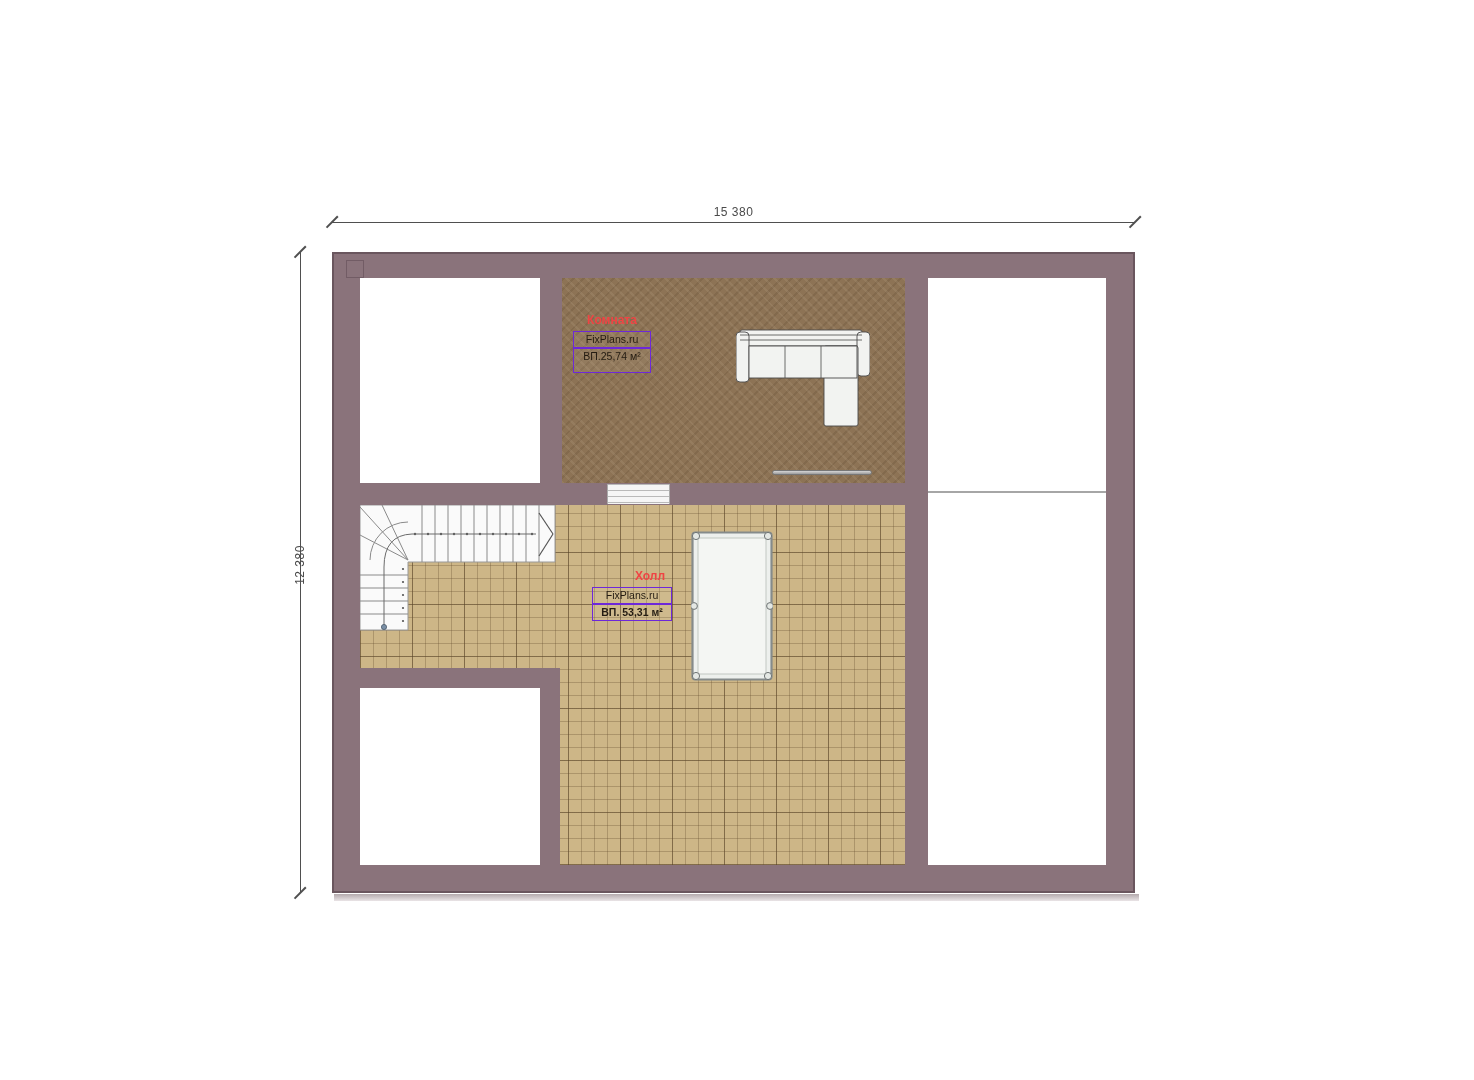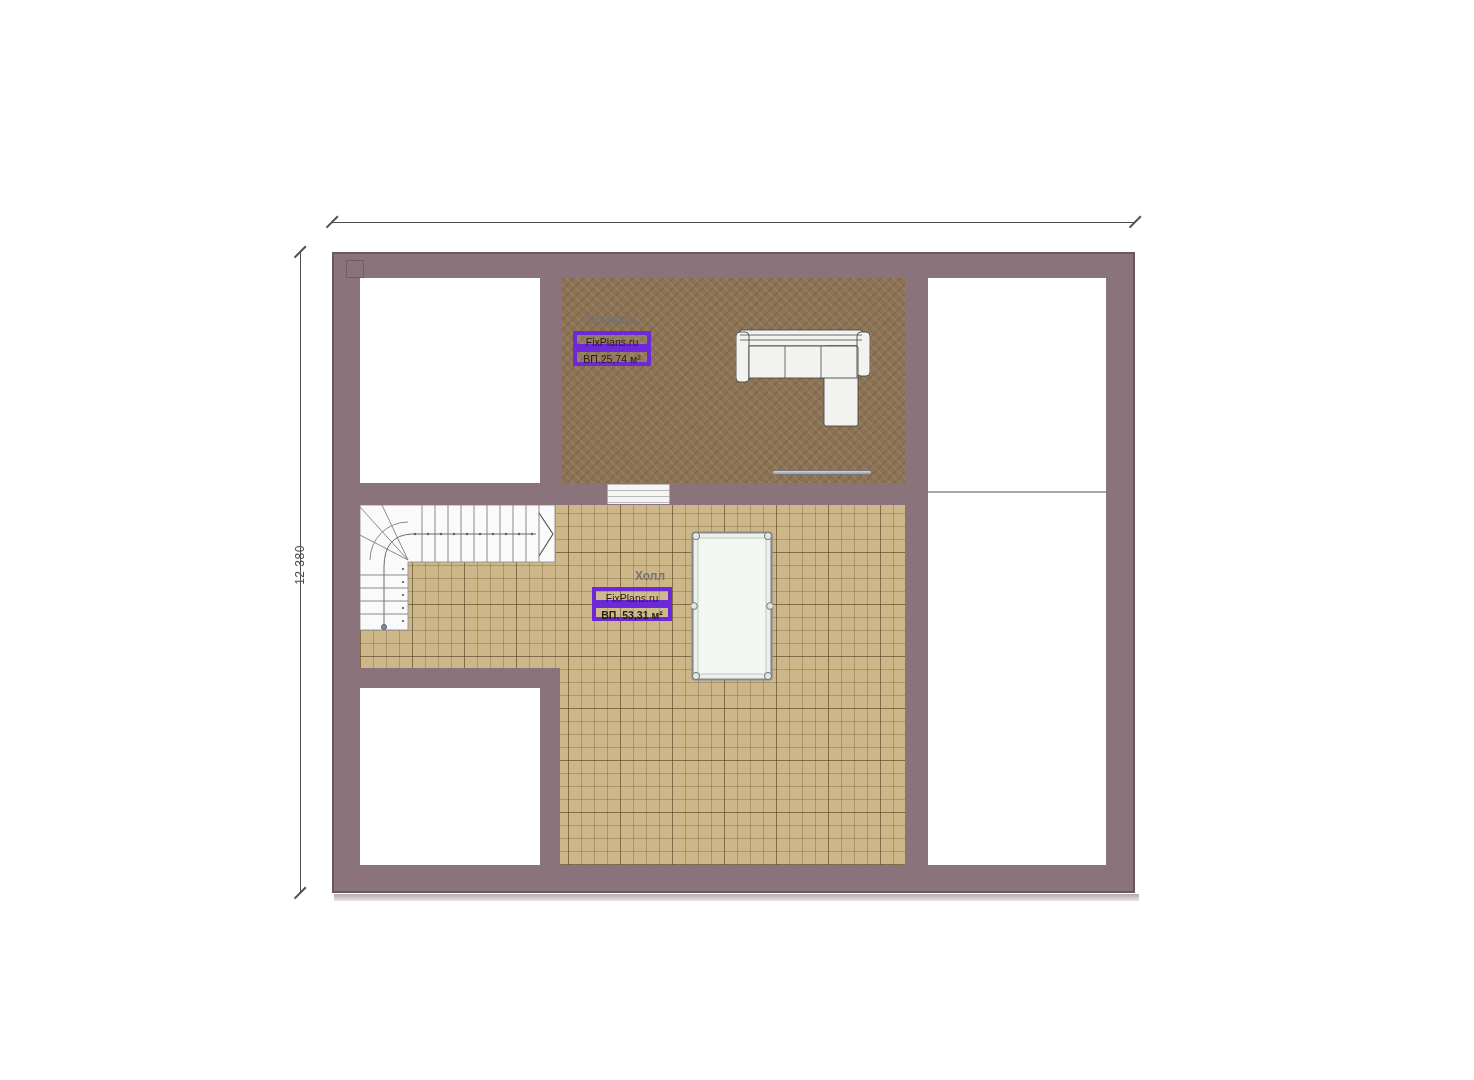--- a/index.html
+++ b/index.html
@@ -44,43 +44,44 @@
     background-color:#cdb687;
     background-image:
       repeating-linear-gradient(0deg, rgba(95,72,42,0.30) 0 1px, transparent 1px 13px),
       repeating-linear-gradient(90deg, rgba(95,72,42,0.30) 0 1px, transparent 1px 13px),
       repeating-linear-gradient(0deg, rgba(72,52,28,0.45) 0 1px, transparent 1px 52px),
       repeating-linear-gradient(90deg, rgba(72,52,28,0.45) 0 1px, transparent 1px 52px);
   }
   .white-room{background:#ffffff;}
 
   
-  .room-name{font-size:12px;font-weight:bold;color:#737373;text-align:center;}
+  .room-name{font-size:12px;font-weight:bold;color:#ef4444;text-align:center;}
   .label-box{
-    border:4px solid #6d28d9;color:#241c12;font-size:10.5px;
+    border:1px solid #6d28d9;color:#241c12;font-size:10.5px;
     text-align:center;line-height:15px;background:rgba(255,250,240,0.06);
   }
 
   
   .threshold{
     background:#f5f5f5;
     background-image:repeating-linear-gradient(180deg,#b9b9b9 0 1px,transparent 1px 6px);
     border-left:1px solid #aaa;border-right:1px solid #aaa;
   }
   .divider-line{background:#a6a6a6;}
   .thin-object{
     background:linear-gradient(#d6d6d6,#9c9c9c);
     border:0.5px solid #777;border-radius:3px;
   }
 </style>
 </head>
 <body>
 
 <div class="canvas">
 
+  <div class="abs dim-label dim-label-top">15 380</div>
   <div class="abs dim-line-h" style="left:332px;top:222px;width:803px;"></div>
   <div class="abs dim-tick" style="left:324px;top:221px;"></div>
   <div class="abs dim-tick" style="left:1127px;top:221px;"></div>
 
   <div class="abs dim-label dim-label-left">12 380</div>
   <div class="abs dim-line-v" style="left:300px;top:252px;height:641px;"></div>
   <div class="abs dim-tick" style="left:292px;top:251px;"></div>
   <div class="abs dim-tick" style="left:292px;top:892px;"></div>
 
   <div class="abs outer-wall"></div>
@@ -189,19 +190,19 @@
         <circle cx="77" cy="5" r="3.6"></circle>
       <circle cx="5" cy="145" r="3.6"></circle>
         <circle cx="77" cy="145" r="3.6"></circle>
       <circle cx="3" cy="75" r="3.4"></circle>
         <circle cx="79" cy="75" r="3.4"></circle>
     </g>
   </svg>
 
   <div class="abs room-name" style="left:562px;top:313px;width:100px;">Комната</div>
   <div class="abs label-box" style="left:573px;top:331px;width:78px;height:17px;">FixPlans.ru</div>
-  <div class="abs label-box" style="left:573px;top:348px;width:78px;height:18px;">ВП.25,74 м²</div>
+  <div class="abs label-box" style="left:573px;top:348px;width:78px;height:25px;">ВП.25,74 м²</div>
 
   <div class="abs room-name" style="left:600px;top:569px;width:100px;">Холл</div>
   <div class="abs label-box" style="left:592px;top:587px;width:80px;height:17px;">FixPlans.ru</div>
   <div class="abs label-box" style="left:592px;top:604px;width:80px;height:17px;font-weight:bold;">ВП. 53,31 м²</div>
 
 </div>
 
 </body></html>

